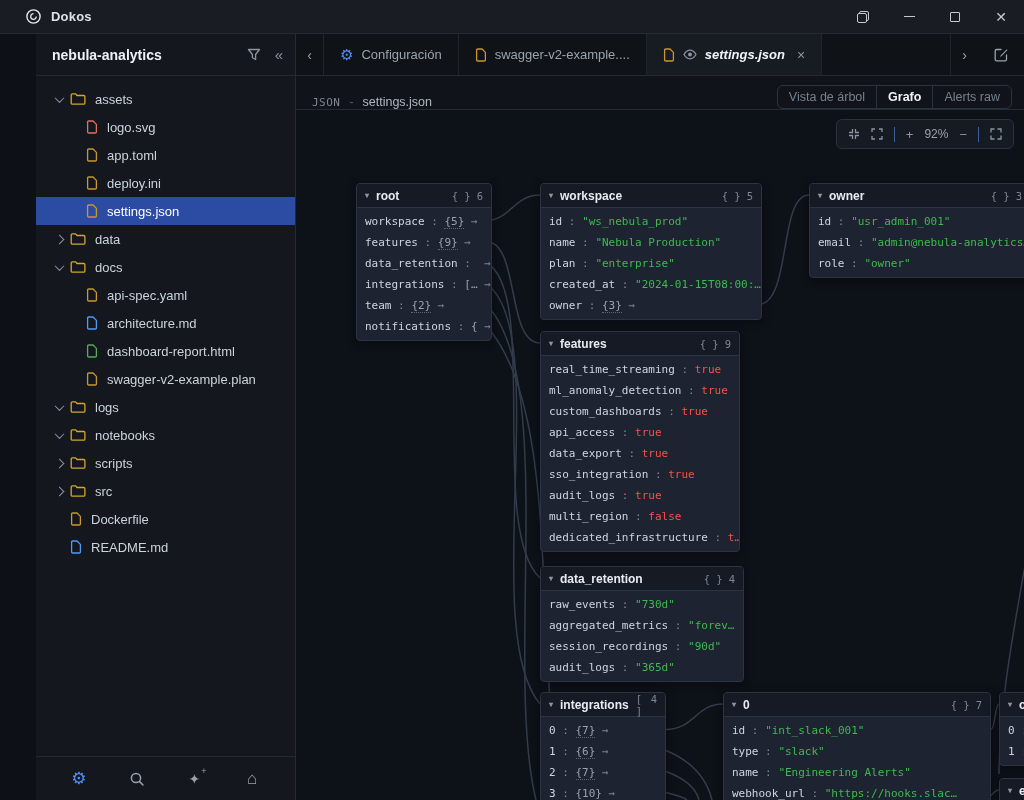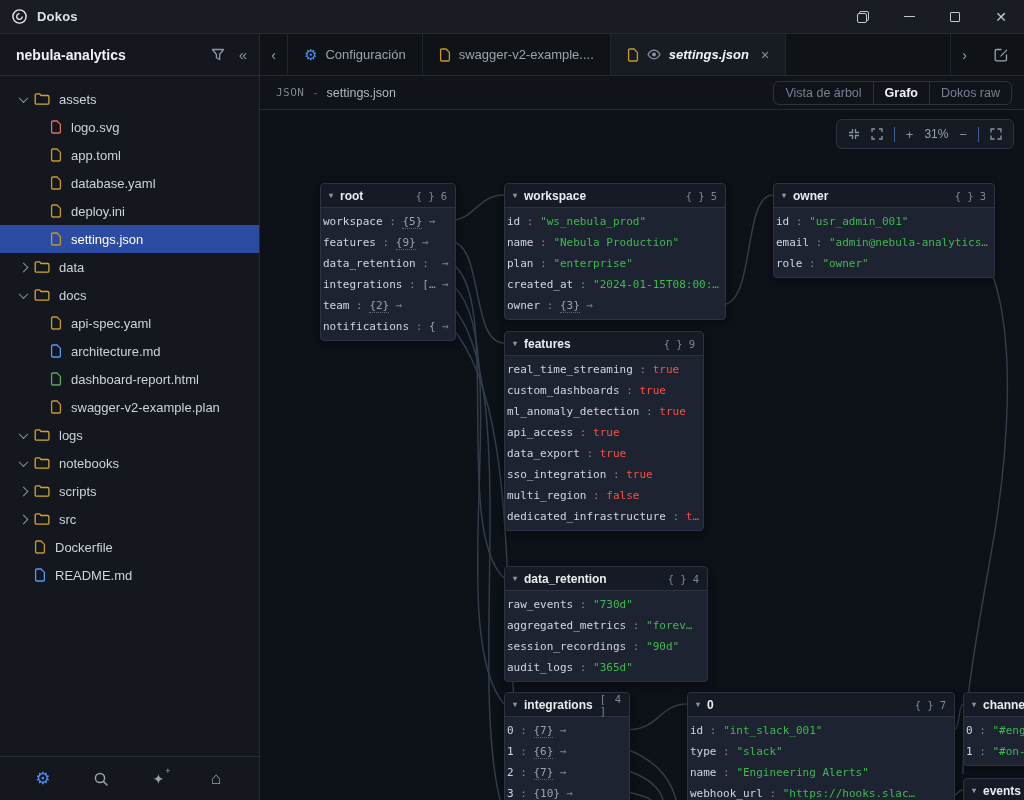--- a/index.html
+++ b/index.html
@@ -1,33 +1,33 @@
 <!DOCTYPE html>
 <html><head>
 <meta charset="utf-8">
 <style>
   * { margin:0; padding:0; box-sizing:border-box; }
   html,body { width:1024px; height:800px; overflow:hidden; }
   body { font-family:"Liberation Sans", sans-serif; background:#0d1117; color:#c9d1d9; font-size:13px; }
 
   
-  .titlebar { height:34px; background:#191d23; border-bottom:1px solid #262b33; display:flex; align-items:center; padding-left:10px; }
+  .titlebar { height:34px; background:#191d23; border-bottom:1px solid #262b33; display:flex; align-items:center; padding-left:24px; }
   .app-logo { width:18px; height:18px; margin-right:9px; display:flex; align-items:center; justify-content:center; }
   .app-title { font-size:13px; color:#dde2e8; font-weight:bold; letter-spacing:.2px; }
   .win-controls { margin-left:auto; display:flex; height:34px; }
   .win-btn { width:46px; height:34px; display:flex; align-items:center; justify-content:center; color:#c3c9d2; cursor:pointer; }
   .icon-pages { position:relative; width:12px; height:12px; }
   .icon-pages::before { content:""; position:absolute; right:0; top:0; width:8px; height:8px; border:1.2px solid #c3c9d2; border-radius:2px; }
   .icon-pages::after { content:""; position:absolute; left:0; bottom:0; width:8px; height:8px; border:1.2px solid #c3c9d2; border-radius:2px; background:#191d23; }
   .icon-min { width:11px; height:1.4px; background:#c3c9d2; }
   .icon-max { width:10px; height:10px; border:1.2px solid #c3c9d2; border-radius:1px; }
   .icon-close-win { font-size:14px; line-height:1; }
 
   
-  .app-body { display:flex; height:766px; }
+  .app-body { display:flex; height:766px;margin-left:36px; }
 
   
   .sidebar { width:260px; background:#14171d; border-right:1px solid #262b33; display:flex; flex-direction:column; }
   .sidebar-header { height:42px; border-bottom:1px solid #262b33; display:flex; align-items:center; padding:0 12px 0 16px; }
   .project-name { font-size:14px; font-weight:bold; color:#eef1f5; }
   .sidebar-header-icons { margin-left:auto; display:flex; align-items:center; gap:14px; color:#8b95a5; }
   .hdr-icon { cursor:pointer; display:flex; align-items:center; }
   .collapse-glyph { font-size:15px; color:#8b95a5; }
 
   .file-tree { flex:1; padding-top:9px; overflow:hidden; }
@@ -56,21 +56,21 @@
   .tab-nav.right { border-right:none; border-left:1px solid #20252d; }
   .tabs-holder { display:flex; flex:1; min-width:0; }
   .tab { display:flex; align-items:center; gap:8px; padding:0 16px; border-right:1px solid #20252d; color:#9aa3ad; font-size:13px; cursor:pointer; white-space:nowrap; }
   .tab.active { background:#171c23; color:#f0f3f6; }
   .tab.active .tab-label { font-style:italic; font-weight:bold; }
   .tab-close { color:#8b95a5; font-size:14px; margin-left:4px; cursor:pointer; }
   .tab-gear { font-size:15px; }
   .new-btn { width:46px; display:flex; align-items:center; justify-content:center; color:#9aa3ad; cursor:pointer; }
 
   
-  .crumb-bar { height:34px; background:#10141a; border-bottom:1px solid #262b33; display:flex; align-items:center; padding:0 12px 0 16px; }
+  .crumb-bar { height:34px; background:#10141a; border-bottom:1px solid #262b33; display:flex; align-items:flex-end; padding:0 12px 0 16px; }
   .crumb-type { font-family:"DejaVu Sans Mono",monospace; font-size:11px; color:#7d8590; letter-spacing:.5px; }
   .crumb-sep { color:#57606a; margin:0 9px; font-size:12px; }
   .crumb-file { color:#aeb7c2; font-size:12.5px; }
   .view-switch { margin-left:auto; display:flex; border:1px solid #2d333b; border-radius:6px; overflow:hidden; }
   .seg-item { padding:4px 11px; font-size:12.5px; color:#768090; cursor:pointer; border-left:1px solid #2d333b; }
   .seg-item:first-child { border-left:none; }
   .seg-item.active { color:#f0f3f6; font-weight:bold; }
 
   
   .canvas { position:relative; flex:1; background:#0d1118; overflow:hidden; }
@@ -81,21 +81,21 @@
   .zt-btn { cursor:pointer; display:flex; align-items:center; justify-content:center; font-size:13px; color:#8b95a5; }
   .zt-div { width:1px; height:15px; background:#3e5f9e; }
   .zoom-level { font-size:12px; color:#98a2af; }
 
   
   .node { position:absolute; background:#1d2330; border:1px solid #2c3342; border-radius:4px; overflow:hidden; box-shadow:0 2px 8px rgba(0,0,0,.4); }
   .node-header { display:flex; align-items:center; gap:7px; height:24px; background:#151a24; border-bottom:1px solid #2c3342; padding:0 8px; font-size:12px; font-weight:bold; color:#e8ecf2; cursor:pointer; }
   .node-tri { font-size:8px; color:#8b95a5; }
   .node-badge { margin-left:auto; font-family:"DejaVu Sans Mono",monospace; font-size:10.5px; color:#7c8799; font-weight:normal; display:flex; gap:6px; }
   .node-body { padding:3px 0; }
-  .node-row { height:21px; line-height:21px; padding:0 2px; font-family:"DejaVu Sans Mono",monospace; font-size:11px; white-space:pre; color:#cfd6e0; overflow:hidden; }
+  .node-row { height:21px; line-height:21px; padding:0 8px; font-family:"DejaVu Sans Mono",monospace; font-size:11px; white-space:pre; color:#cfd6e0; overflow:hidden; }
   .row-colon { color:#7c8799; }
   .v-ref { color:#98a2b3; border-bottom:1px dotted #5c6675; }
   .v-punct { color:#98a2b3; }
   .v-string { color:#3fb950; }
   .v-bool { color:#f85149;text-align:center; }
   .row-arrow { color:#748096; }
 </style>
 </head>
 <body>
 
@@ -165,29 +165,20 @@
           </span>
           <span class="tree-label">app.toml</span>
         </div>
         <div class="tree-row indent">
           <span class="chev-slot"></span>
           <span class="tree-icon" style="color: rgb(201, 152, 44);">
             <svg width="12" height="14" viewBox="0 0 12 14">
               <path d="M1.6 2.1 C1.6 1.5 2.1 1 2.7 1 H7 L10.4 4.4 V11.9 C10.4 12.5 9.9 13 9.3 13 H2.7 C2.1 13 1.6 12.5 1.6 11.9 Z" fill="none" stroke="currentColor" stroke-width="1.3"></path>
             </svg>
           </span>
-          <span class="tree-label">database.yaml</span>
-        </div>
-        <div class="tree-row indent">
-          <span class="chev-slot"></span>
-          <span class="tree-icon" style="color: rgb(201, 152, 44);">
-            <svg width="12" height="14" viewBox="0 0 12 14">
-              <path d="M1.6 2.1 C1.6 1.5 2.1 1 2.7 1 H7 L10.4 4.4 V11.9 C10.4 12.5 9.9 13 9.3 13 H2.7 C2.1 13 1.6 12.5 1.6 11.9 Z" fill="none" stroke="currentColor" stroke-width="1.3"></path>
-            </svg>
-          </span>
           <span class="tree-label">deploy.ini</span>
         </div>
         <div class="tree-row selected indent">
           <span class="chev-slot"></span>
           <span class="tree-icon" style="color: rgb(201, 152, 44);">
             <svg width="12" height="14" viewBox="0 0 12 14">
               <path d="M1.6 2.1 C1.6 1.5 2.1 1 2.7 1 H7 L10.4 4.4 V11.9 C10.4 12.5 9.9 13 9.3 13 H2.7 C2.1 13 1.6 12.5 1.6 11.9 Z" fill="none" stroke="currentColor" stroke-width="1.3"></path>
             </svg>
           </span>
           <span class="tree-label">settings.json</span>
@@ -371,21 +362,21 @@
       </div>
     </div>
 
     <div class="crumb-bar">
       <span class="crumb-type">JSON</span>
       <span class="crumb-sep">-</span>
       <span class="crumb-file">settings.json</span>
       <div class="view-switch">
           <span class="seg-item">Vista de árbol</span>
           <span class="seg-item active">Grafo</span>
-          <span class="seg-item">Dokos raw</span>
+          <span class="seg-item">Alerts raw</span>
         </div>
     </div>
 
     <div class="canvas">
       <svg class="edges" width="764" height="690" viewBox="0 0 764 690">
         <path d="M190,110.5 C214,110.5 218,85 244,85"></path>
         <path d="M190,131.5 C224,131.5 210,233 244,233"></path>
         <path d="M190,152.5 C244,180 192,420 244,468"></path>
         <path d="M190,173.5 C258,220 182,520 244,594"></path>
         <path d="M190,194.5 C262,265 208,560 240,690"></path>
@@ -416,21 +407,21 @@
               <g fill="none" stroke="#8b95a5" stroke-width="1.3">
                 <path d="M1,4 V1 H4"></path>
                 <path d="M8,1 H11 V4"></path>
                 <path d="M11,8 V11 H8"></path>
                 <path d="M4,11 H1 V8"></path>
               </g>
             </svg>
         </span>
         <span class="zt-div"></span>
         <span class="zt-btn">+</span>
-        <span class="zoom-level">31%</span>
+        <span class="zoom-level">92%</span>
         <span class="zt-btn">−</span>
         <span class="zt-div"></span>
         <span class="zt-btn">
           <svg width="12" height="12" viewBox="0 0 12 12">
               <g fill="none" stroke="#8b95a5" stroke-width="1.3">
                 <path d="M1,4.5 V1 H4.5"></path>
                 <path d="M7.5,1 H11 V4.5"></path>
                 <path d="M11,7.5 V11 H7.5"></path>
                 <path d="M4.5,11 H1 V7.5"></path>
               </g>
@@ -493,25 +484,26 @@
             <div class="node-header">
               <span class="node-tri">▾</span>
               <span>features</span>
               <span class="node-badge">
                 <span>{ }</span>
                 <span>9</span>
               </span>
             </div>
             <div class="node-body">
               <div class="node-row"><span>real_time_streaming</span><span class="row-colon"> : </span><span class="v-bool">true</span></div>
+              <div class="node-row"><span>ml_anomaly_detection</span><span class="row-colon"> : </span><span class="v-bool">true</span></div>
               <div class="node-row"><span>custom_dashboards</span><span class="row-colon"> : </span><span class="v-bool">true</span></div>
-              <div class="node-row"><span>ml_anomaly_detection</span><span class="row-colon"> : </span><span class="v-bool">true</span></div>
               <div class="node-row"><span>api_access</span><span class="row-colon"> : </span><span class="v-bool">true</span></div>
               <div class="node-row"><span>data_export</span><span class="row-colon"> : </span><span class="v-bool">true</span></div>
               <div class="node-row"><span>sso_integration</span><span class="row-colon"> : </span><span class="v-bool">true</span></div>
+              <div class="node-row"><span>audit_logs</span><span class="row-colon"> : </span><span class="v-bool">true</span></div>
               <div class="node-row"><span>multi_region</span><span class="row-colon"> : </span><span class="v-bool">false</span></div>
               <div class="node-row"><span>dedicated_infrastructure</span><span class="row-colon"> : </span><span class="v-bool">t…</span></div>
             </div>
           </div>
           <div class="node" style="left: 244px; top: 456px; width: 204px;">
             <div class="node-header">
               <span class="node-tri">▾</span>
               <span>data_retention</span>
               <span class="node-badge">
                 <span>{ }</span>

